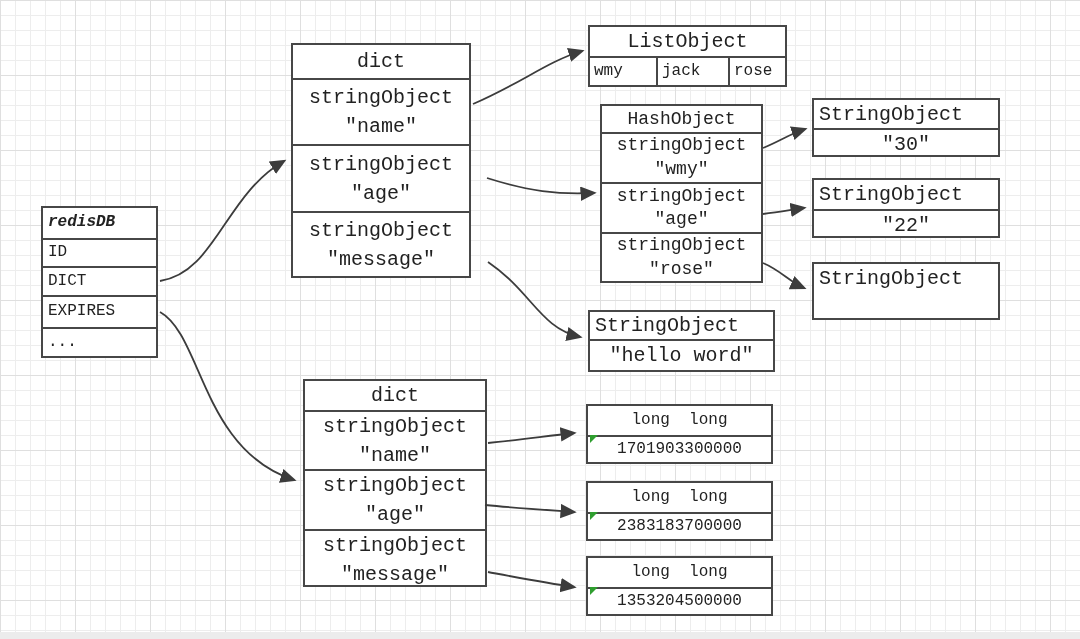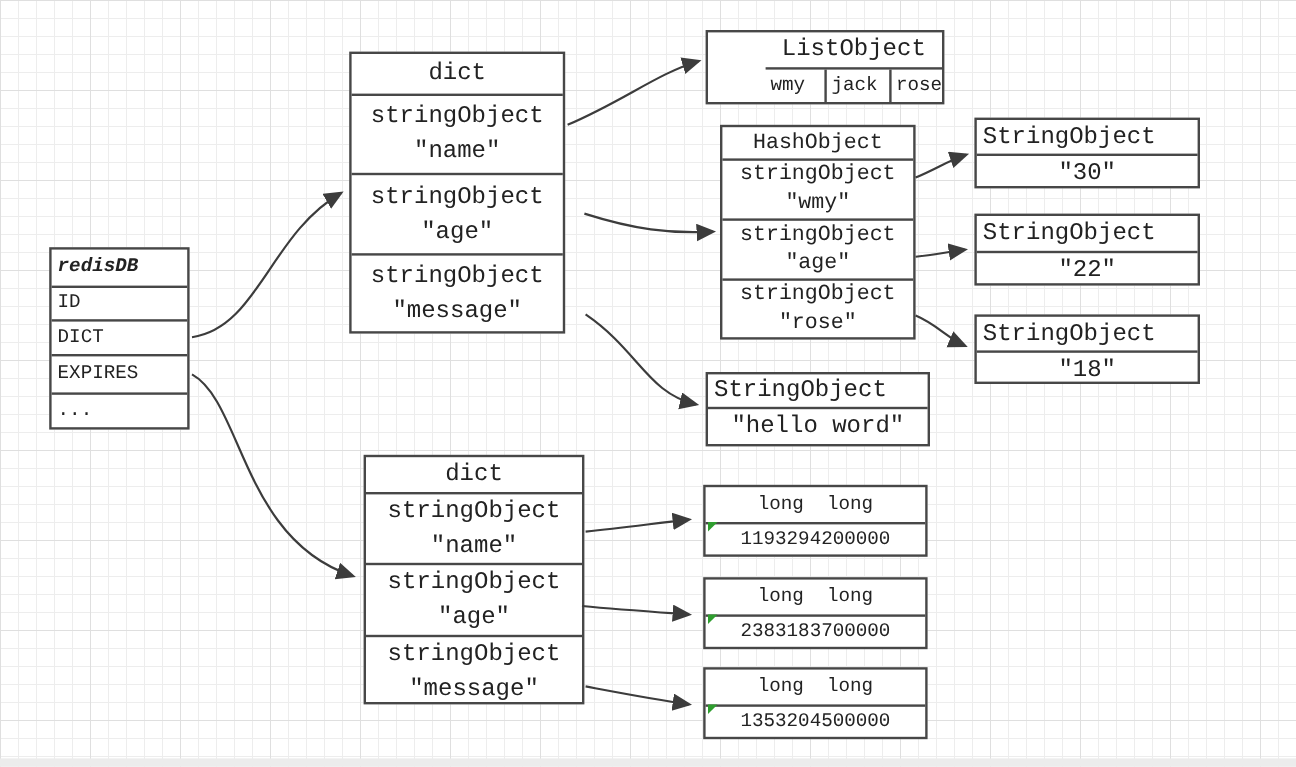--- a/index.html
+++ b/index.html
@@ -69,21 +69,21 @@
     <div class="row" style="height:67px;">
       <div>stringObject</div>
       <div>"age"</div>
     </div>
     <div class="row" style="flex:1;">
       <div>stringObject</div>
       <div>"message"</div>
     </div>
   </div>
 
-  <div class="box f20" style="left:588px;top:25px;width:199px;height:62px;padding-left:48px;">
+  <div class="box f20" style="left:588px;top:25px;width:199px;height:62px;">
     <div class="row" style="height:29px;">ListObject</div>
     <div class="row cells f21" style="flex:1;">
       <div class="cell" style="width:66px;">wmy</div>
       <div class="cell" style="width:72px;">jack</div>
       <div class="cell" style="flex:1;">rose</div>
     </div>
   </div>
 
   <div class="box f18" style="left:600px;top:104px;width:163px;height:179px;">
     <div class="row" style="height:26px;">HashObject</div>
@@ -106,21 +106,20 @@
     <div class="row" style="flex:1;">″30″</div>
   </div>
 
   <div class="box f20" style="left:812px;top:178px;width:188px;height:60px;">
     <div class="row left" style="height:29px;">StringObject</div>
     <div class="row" style="flex:1;">″22″</div>
   </div>
 
   <div class="box f20" style="left:812px;top:262px;width:188px;height:58px;">
     <div class="row left" style="height:28px;">StringObject</div>
-    <div class="row" style="flex:1;">″18″</div>
   </div>
 
   <div class="box f20" style="left:588px;top:310px;width:187px;height:62px;">
     <div class="row left" style="height:27px;">StringObject</div>
     <div class="row" style="flex:1;">″hello word″</div>
   </div>
 
   <div class="box f20" style="left:303px;top:379px;width:184px;height:208px;">
     <div class="row" style="height:29px;">dict</div>
     <div class="row" style="height:59px;">
@@ -132,21 +131,21 @@
       <div>"age"</div>
     </div>
     <div class="row" style="flex:1;">
       <div>stringObject</div>
       <div>"message"</div>
     </div>
   </div>
 
   <div class="box f21" style="left:586px;top:404px;width:187px;height:60px;">
     <div class="row pre" style="height:29px;">long  long</div>
-    <div class="row" style="flex:1;">1193294200000</div>
+    <div class="row" style="flex:1;">1701903300000</div>
     <div class="tri" style="top:29px;"></div>
   </div>
 
   <div class="box f21" style="left:586px;top:481px;width:187px;height:60px;">
     <div class="row pre" style="height:29px;">long  long</div>
     <div class="row" style="flex:1;">2383183700000</div>
     <div class="tri" style="top:29px;"></div>
   </div>
 
   <div class="box f21" style="left:586px;top:556px;width:187px;height:60px;">

